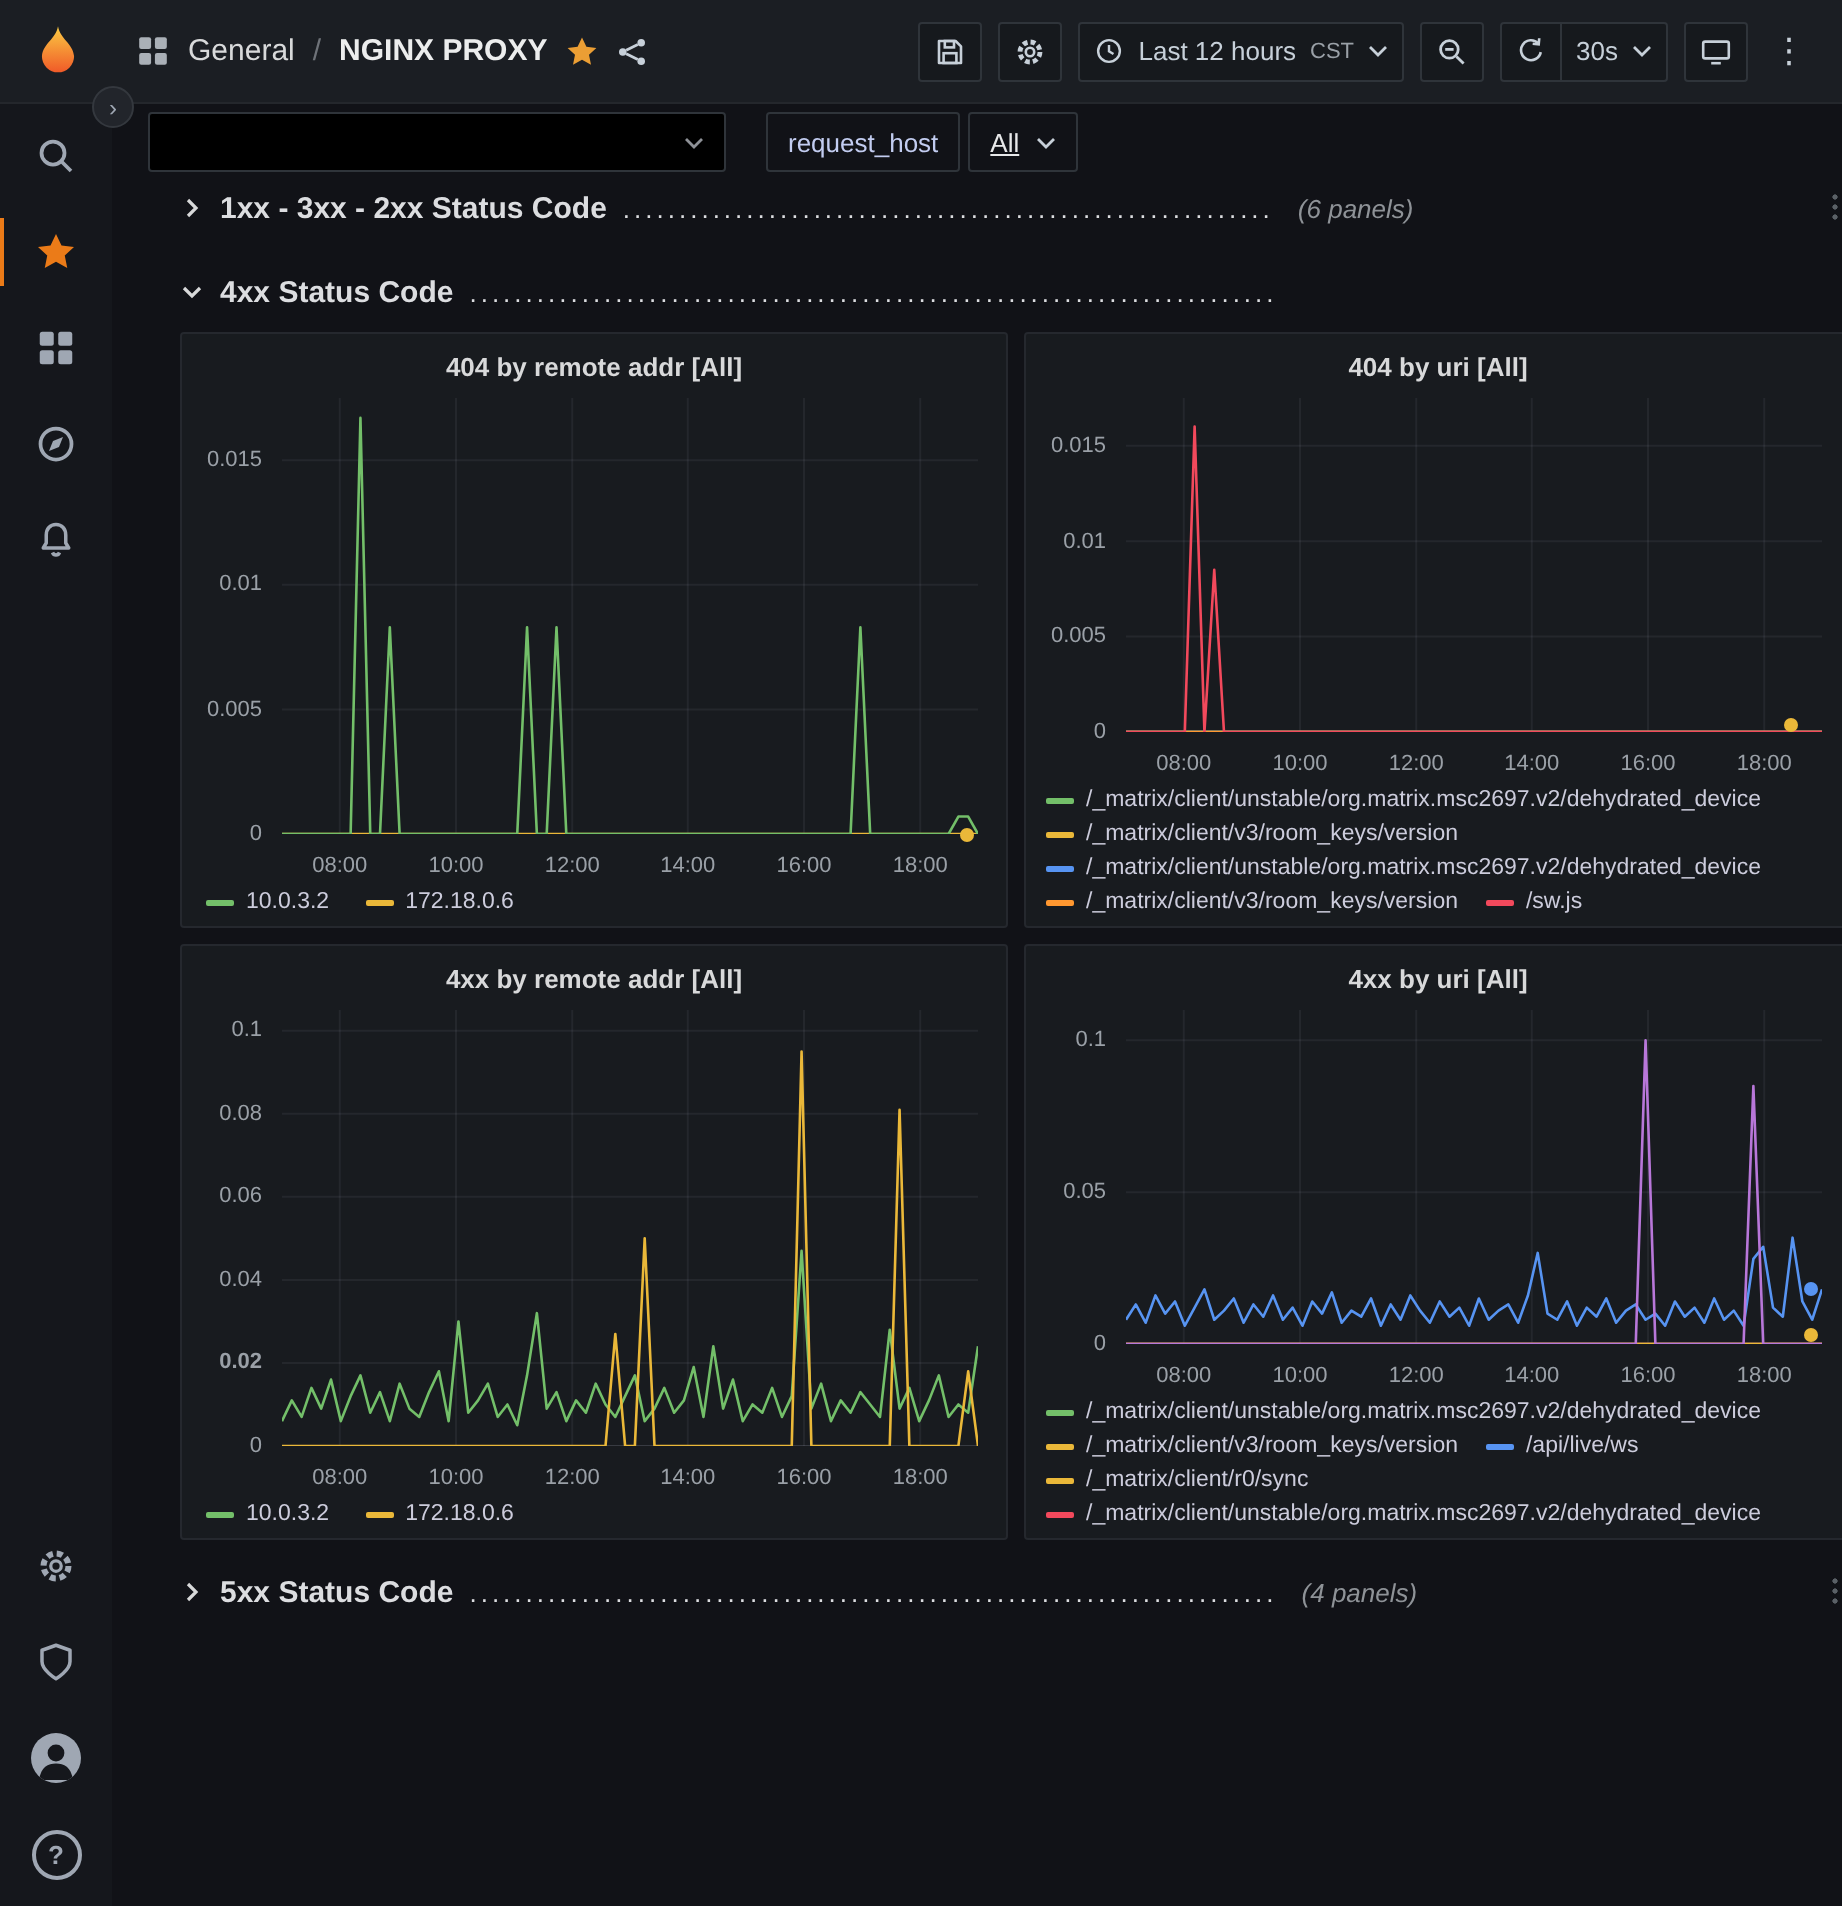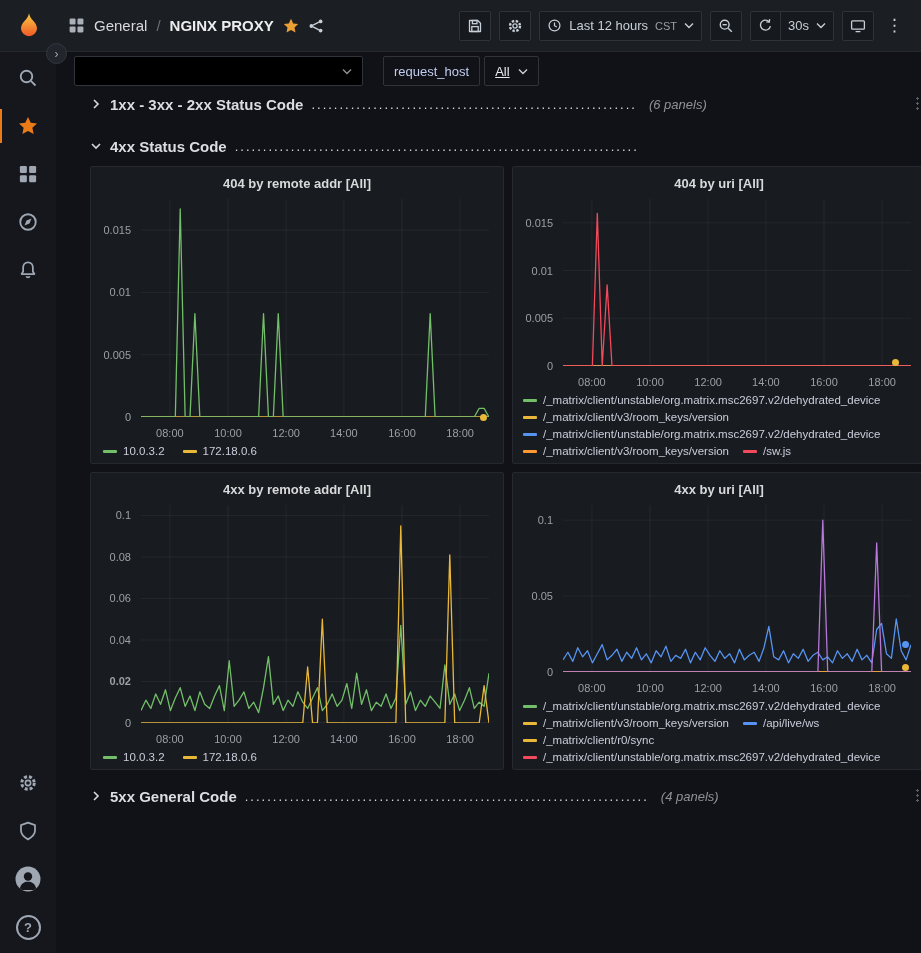--- a/index.html
+++ b/index.html
@@ -507,21 +507,21 @@
             <span>/_matrix/client/unstable/org.matrix.msc2697.v2/dehydrated_device</span>
           </div>
         </div>
   </div>
 </div>
 
   <div class="row-header mb6">
     <svg width="12" height="12" viewBox="0 0 12 12" fill="none" stroke="#d8d9da" stroke-width="1.6">
       <polyline points="4,2 8,6 4,10"></polyline>
     </svg>
-    <span class="row-title">5xx General Code</span>
+    <span class="row-title">5xx Status Code</span>
     <span class="row-dots">........................................................................</span>
     <span class="row-count">(4 panels)</span>
     <span class="spacer"></span>
     <span class="drag-dots"></span>
   </div>
 
 
 </div>
 
 </body></html>

